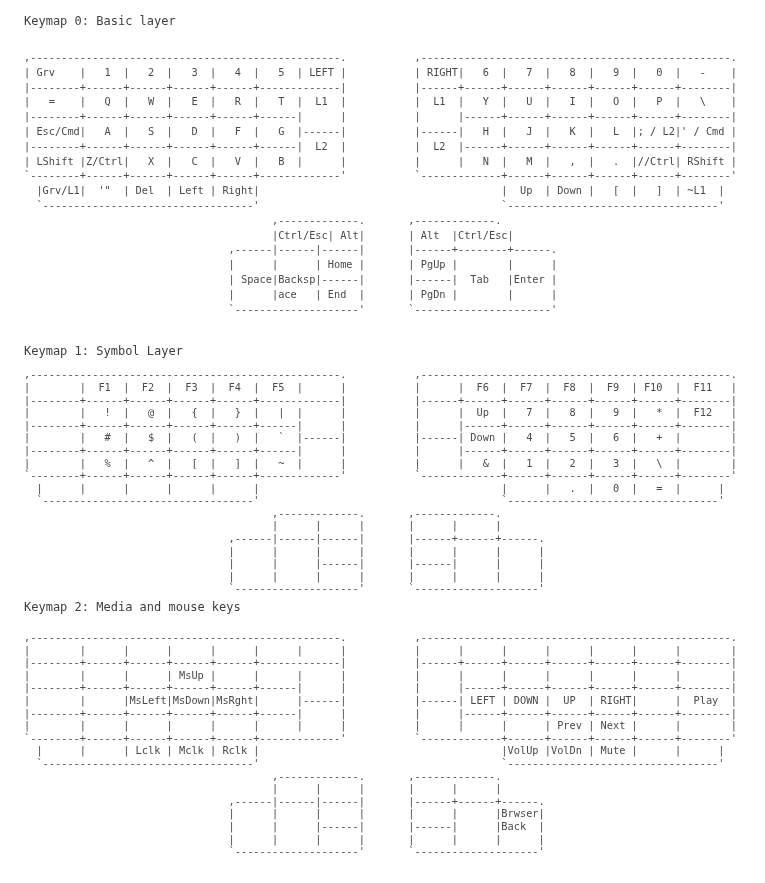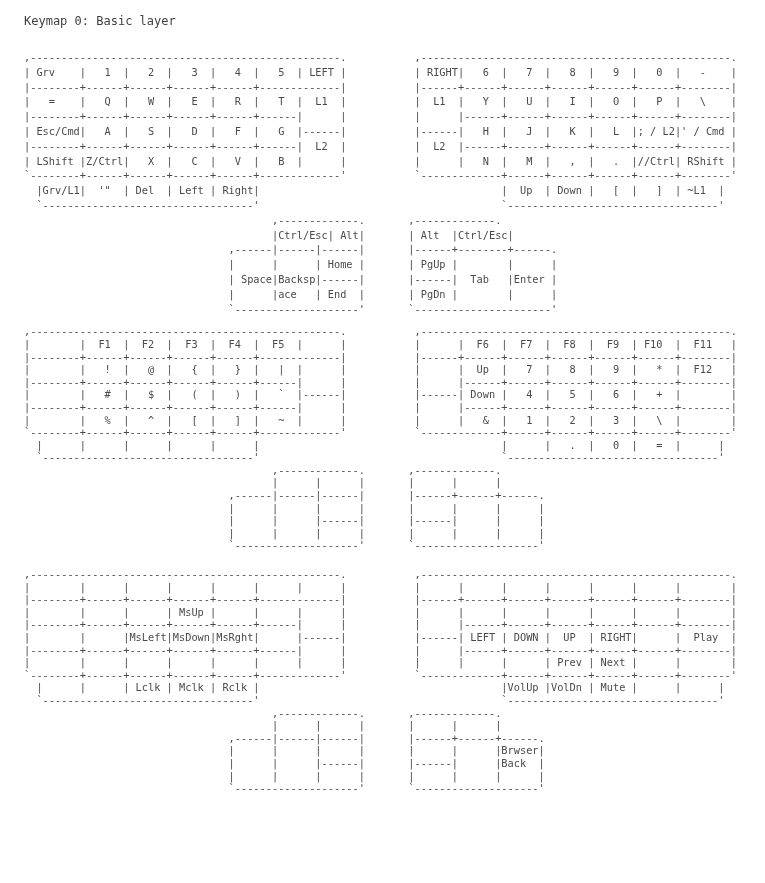--- a/index.html
+++ b/index.html
@@ -58,20 +58,21 @@
                                         ,-------------.       ,-------------.
                                         |Ctrl/Esc| Alt|       | Alt  |Ctrl/Esc|
                                  ,------|------|------|       |------+--------+------.
                                  |      |      | Home |       | PgUp |        |      |
                                  | Space|Backsp|------|       |------|  Tab   |Enter |
                                  |      |ace   | End  |       | PgDn |        |      |
                                  `--------------------'       `----------------------'</pre>
   </section>
 
   <section id="km1">
+    <h2 class="km-title">Keymap 1: Symbol Layer</h2>
     <pre class="km-art">,--------------------------------------------------.           ,--------------------------------------------------.
 |        |  F1  |  F2  |  F3  |  F4  |  F5  |      |           |      |  F6  |  F7  |  F8  |  F9  | F10  |  F11   |
 |--------+------+------+------+------+-------------|           |------+------+------+------+------+------+--------|
 |        |   !  |   @  |   {  |   }  |   |  |      |           |      |  Up  |   7  |   8  |   9  |   *  |  F12   |
 |--------+------+------+------+------+------|      |           |      |------+------+------+------+------+--------|
 |        |   #  |   $  |   (  |   )  |   `  |------|           |------| Down |   4  |   5  |   6  |   +  |        |
 |--------+------+------+------+------+------|      |           |      |------+------+------+------+------+--------|
 |        |   %  |   ^  |   [  |   ]  |   ~  |      |           |      |   &amp;  |   1  |   2  |   3  |   \  |        |
 `--------+------+------+------+------+-------------'           `-------------+------+------+------+------+--------'
   |      |      |      |      |      |                                       |      |   .  |   0  |   =  |      |
@@ -79,20 +80,21 @@
                                         ,-------------.       ,-------------.
                                         |      |      |       |      |      |
                                  ,------|------|------|       |------+------+------.
                                  |      |      |      |       |      |      |      |
                                  |      |      |------|       |------|      |      |
                                  |      |      |      |       |      |      |      |
                                  `--------------------'       `--------------------'</pre>
   </section>
 
   <section id="km2">
+    <h2 class="km-title">Keymap 2: Media and mouse keys</h2>
     <pre class="km-art">,--------------------------------------------------.           ,--------------------------------------------------.
 |        |      |      |      |      |      |      |           |      |      |      |      |      |      |        |
 |--------+------+------+------+------+-------------|           |------+------+------+------+------+------+--------|
 |        |      |      | MsUp |      |      |      |           |      |      |      |      |      |      |        |
 |--------+------+------+------+------+------|      |           |      |------+------+------+------+------+--------|
 |        |      |MsLeft|MsDown|MsRght|      |------|           |------| LEFT | DOWN |  UP  | RIGHT|      |  Play  |
 |--------+------+------+------+------+------|      |           |      |------+------+------+------+------+--------|
 |        |      |      |      |      |      |      |           |      |      |      | Prev | Next |      |        |
 `--------+------+------+------+------+-------------'           `-------------+------+------+------+------+--------'
   |      |      | Lclk | Mclk | Rclk |                                       |VolUp |VolDn | Mute |      |      |

